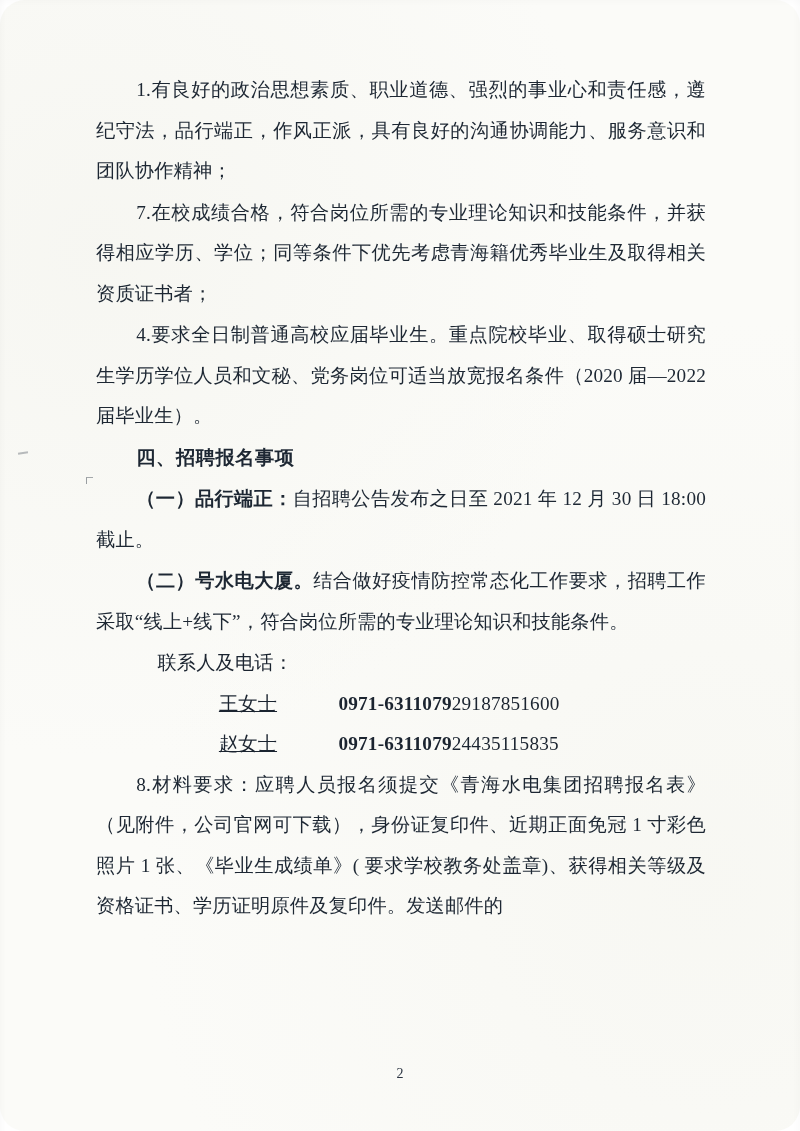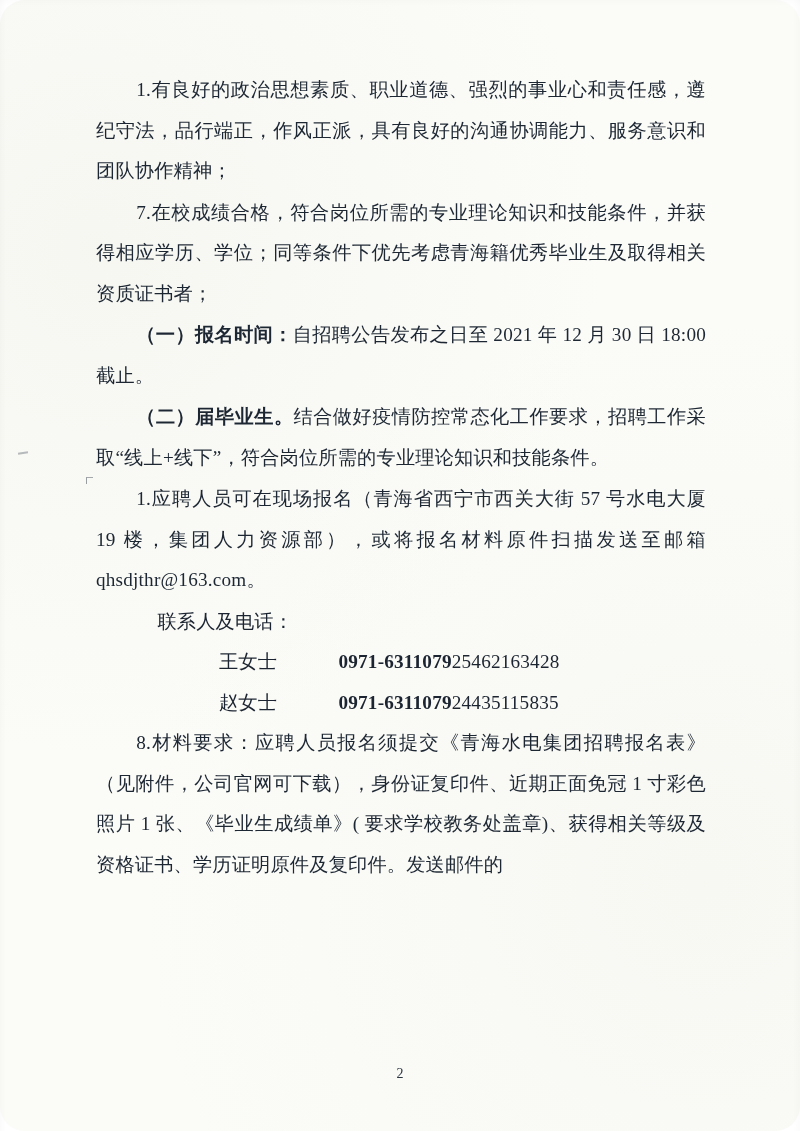--- a/index.html
+++ b/index.html
@@ -66,20 +66,21 @@
   p.contact {
     margin: 0;
     font-size: 19.2px;
     line-height: 40.5px;
     text-indent: 3.2em;
     letter-spacing: 0.2px;
   }
   p.contact .name {
     display: inline-block;
     min-width: 4.1em;
+    text-decoration: underline;
   }
   p.contact .tel1 {
     display: inline-block;
     min-width: 6.9em;
     font-weight: bold;
   }
   .page-number {
     position: absolute;
     left: 0;
     right: 0;
@@ -113,31 +114,32 @@
 
 <div class="page">
   <div class="paper-texture"></div>
   <div class="edge-mark"></div>
   <div class="edge-mark2"></div>
 
   <div class="content">
 
     <p class="para indent">1.有良好的政治思想素质、职业道德、强烈的事业心和责任感，遵纪守法，品行端正，作风正派，具有良好的沟通协调能力、服务意识和团队协作精神；</p>
     <p class="para indent">7.在校成绩合格，符合岗位所需的专业理论知识和技能条件，并获得相应学历、学位；同等条件下优先考虑青海籍优秀毕业生及取得相关资质证书者；</p>
+    <p class="para indent">4.要求全日制普通高校应届毕业生。重点院校毕业、取得硕士研究生学历学位人员和文秘、党务岗位可适当放宽报名条件（2020 届—2022 届毕业生）。</p>
 
+    <p class="para heading">四、招聘报名事项</p>
 
-    <p class="para indent"><span class="bold">（一）报名时间：</span><span>自招聘公告发布之日至 2021 年 12 月 30 日 18:00 截止。</span></p>
+    <p class="para indent"><span class="bold">（一）品行端正：</span><span>自招聘公告发布之日至 2021 年 12 月 30 日 18:00 截止。</span></p>
 
-    <p class="para indent"><span class="bold">（二）届毕业生。</span><span>结合做好疫情防控常态化工作要求，招聘工作采取“线上+线下”，符合岗位所需的专业理论知识和技能条件。</span></p>
+    <p class="para indent"><span class="bold">（二）号水电大厦。</span><span>结合做好疫情防控常态化工作要求，招聘工作采取“线上+线下”，符合岗位所需的专业理论知识和技能条件。</span></p>
 
-    <p class="para indent">1.应聘人员可在现场报名（青海省西宁市西关大街 57 号水电大厦 19 楼，集团人力资源部），或将报名材料原件扫描发送至邮箱 qhsdjthr@163.com。</p>
 
     <div class="contact-block">
       <p class="contact">联系人及电话：</p>
-      <p class="contact"><span class="name">王女士</span><span class="tel1">0971-6311079</span><span>25462163428</span></p>
+      <p class="contact"><span class="name">王女士</span><span class="tel1">0971-6311079</span><span>29187851600</span></p>
       <p class="contact"><span class="name">赵女士</span><span class="tel1">0971-6311079</span><span>24435115835</span></p>
     </div>
 
     <p class="para indent">8.材料要求：应聘人员报名须提交《青海水电集团招聘报名表》（见附件，公司官网可下载），身份证复印件、近期正面免冠 1 寸彩色照片 1 张、《毕业生成绩单》( 要求学校教务处盖章)、获得相关等级及资格证书、学历证明原件及复印件。发送邮件的</p>
   </div>
 
   <div class="page-number">2</div>
 </div>
 
 </body></html>

